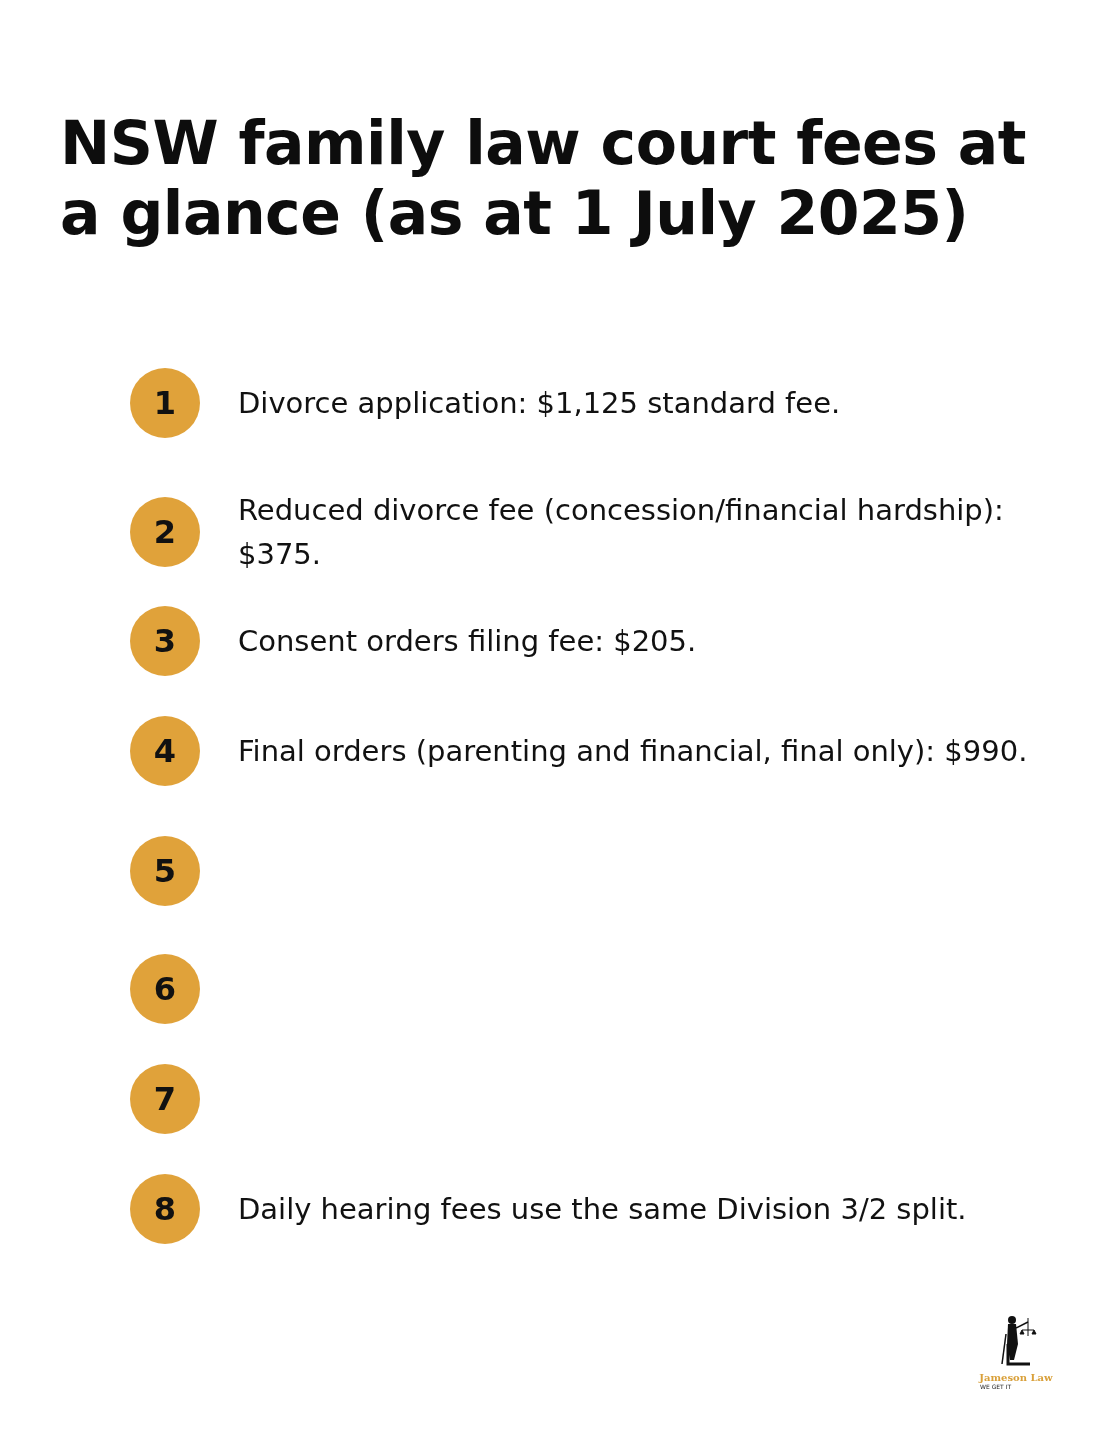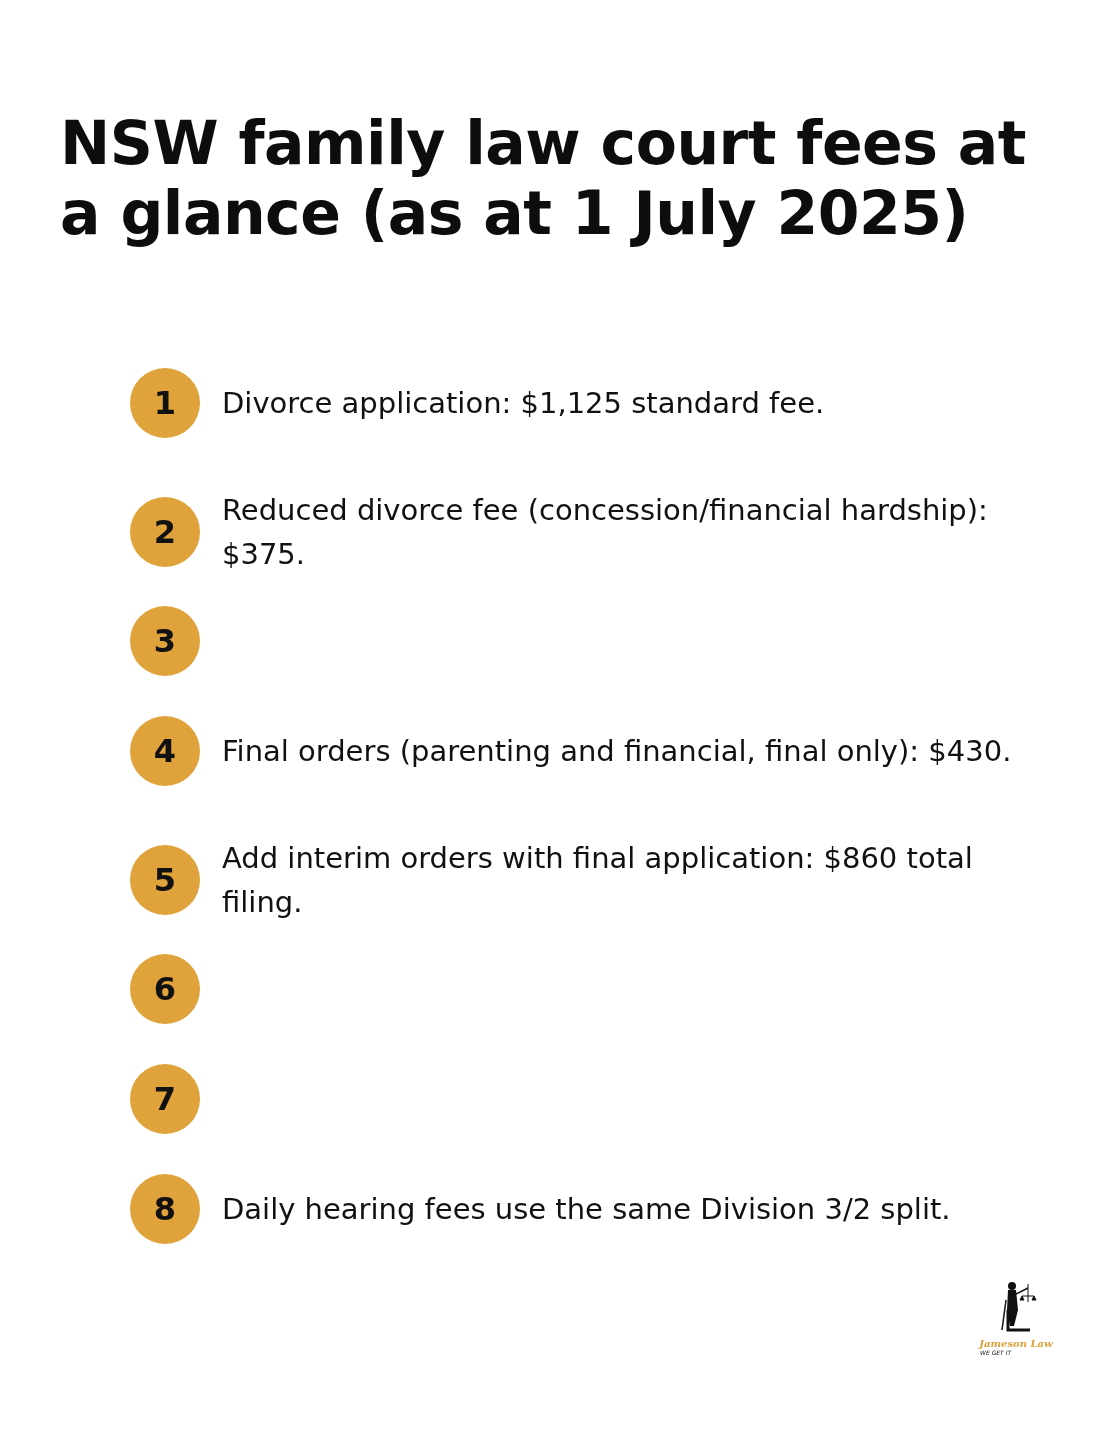--- a/index.html
+++ b/index.html
@@ -1,49 +1,49 @@
 <!DOCTYPE html>
 <html><head>
 <meta charset="utf-8">
 <style>
   html, body { margin:0; padding:0; background:#ffffff; }
   body { width:1120px; height:1454px; position:relative; font-family:"DejaVu Sans","Liberation Sans",sans-serif; color:#111; overflow:hidden; }
   .title { position:absolute; left:60px; top:108px; width:1010px; font-size:60px; font-weight:bold; line-height:70px; color:#0d0d0d; letter-spacing:-0.5px; }
   .list { position:absolute; left:130px; top:0; width:940px; }
   .item { position:absolute; left:0; width:940px; display:flex; align-items:center; }
   .badge { width:70px; height:70px; border-radius:50%; background:#e0a23a; display:flex; align-items:center; justify-content:center; font-size:32px; font-weight:bold; color:#111; flex:0 0 70px; }
-  .text { margin-left:22px; font-size:29px; line-height:44px; color:#111; width:820px; }
-  .logo { position:absolute; left:976px; top:1280px; width:80px; height:80px; text-align:center;font-style:italic; }
+  .text { margin-left:38px; font-size:29px; line-height:44px; color:#111; width:820px; }
+  .logo { position:absolute; left:976px; top:1314px; width:80px; height:80px; text-align:center; }
   .logo-name { font-family:"DejaVu Serif","Liberation Serif",serif; font-weight:bold; font-size:10px; color:#d9a03a; margin-top:2px; }
   .logo-tag { font-size:6px; color:#222; text-align:left; padding-left:4px; }
 </style>
 </head>
 <body>
 
 <div class="title">NSW family law court fees at a glance (as at 1 July 2025)</div>
 
 <div class="list">
   <div class="item" style="top:368px">
     <div class="badge">1</div>
     <div class="text">Divorce application: $1,125 standard fee.</div>
   </div>
   <div class="item" style="top:488px">
     <div class="badge">2</div>
     <div class="text">Reduced divorce fee (concession/financial hardship): $375.</div>
   </div>
   <div class="item" style="top:606px">
     <div class="badge">3</div>
+    <div class="text">Consent orders filing fee: $205.</div>
   </div>
   <div class="item" style="top:716px">
     <div class="badge">4</div>
-    <div class="text" style="width:840px">Final orders (parenting and financial, final only): $430.</div>
+    <div class="text" style="width:840px">Final orders (parenting and financial, final only): $990.</div>
   </div>
   <div class="item" style="top:836px">
     <div class="badge">5</div>
-    <div class="text">Add interim orders with final application: $860 total filing.</div>
   </div>
   <div class="item" style="top:954px">
     <div class="badge">6</div>
   </div>
   <div class="item" style="top:1064px">
     <div class="badge">7</div>
   </div>
   <div class="item" style="top:1174px">
     <div class="badge">8</div>
     <div class="text">Daily hearing fees use the same Division 3/2 split.</div>

